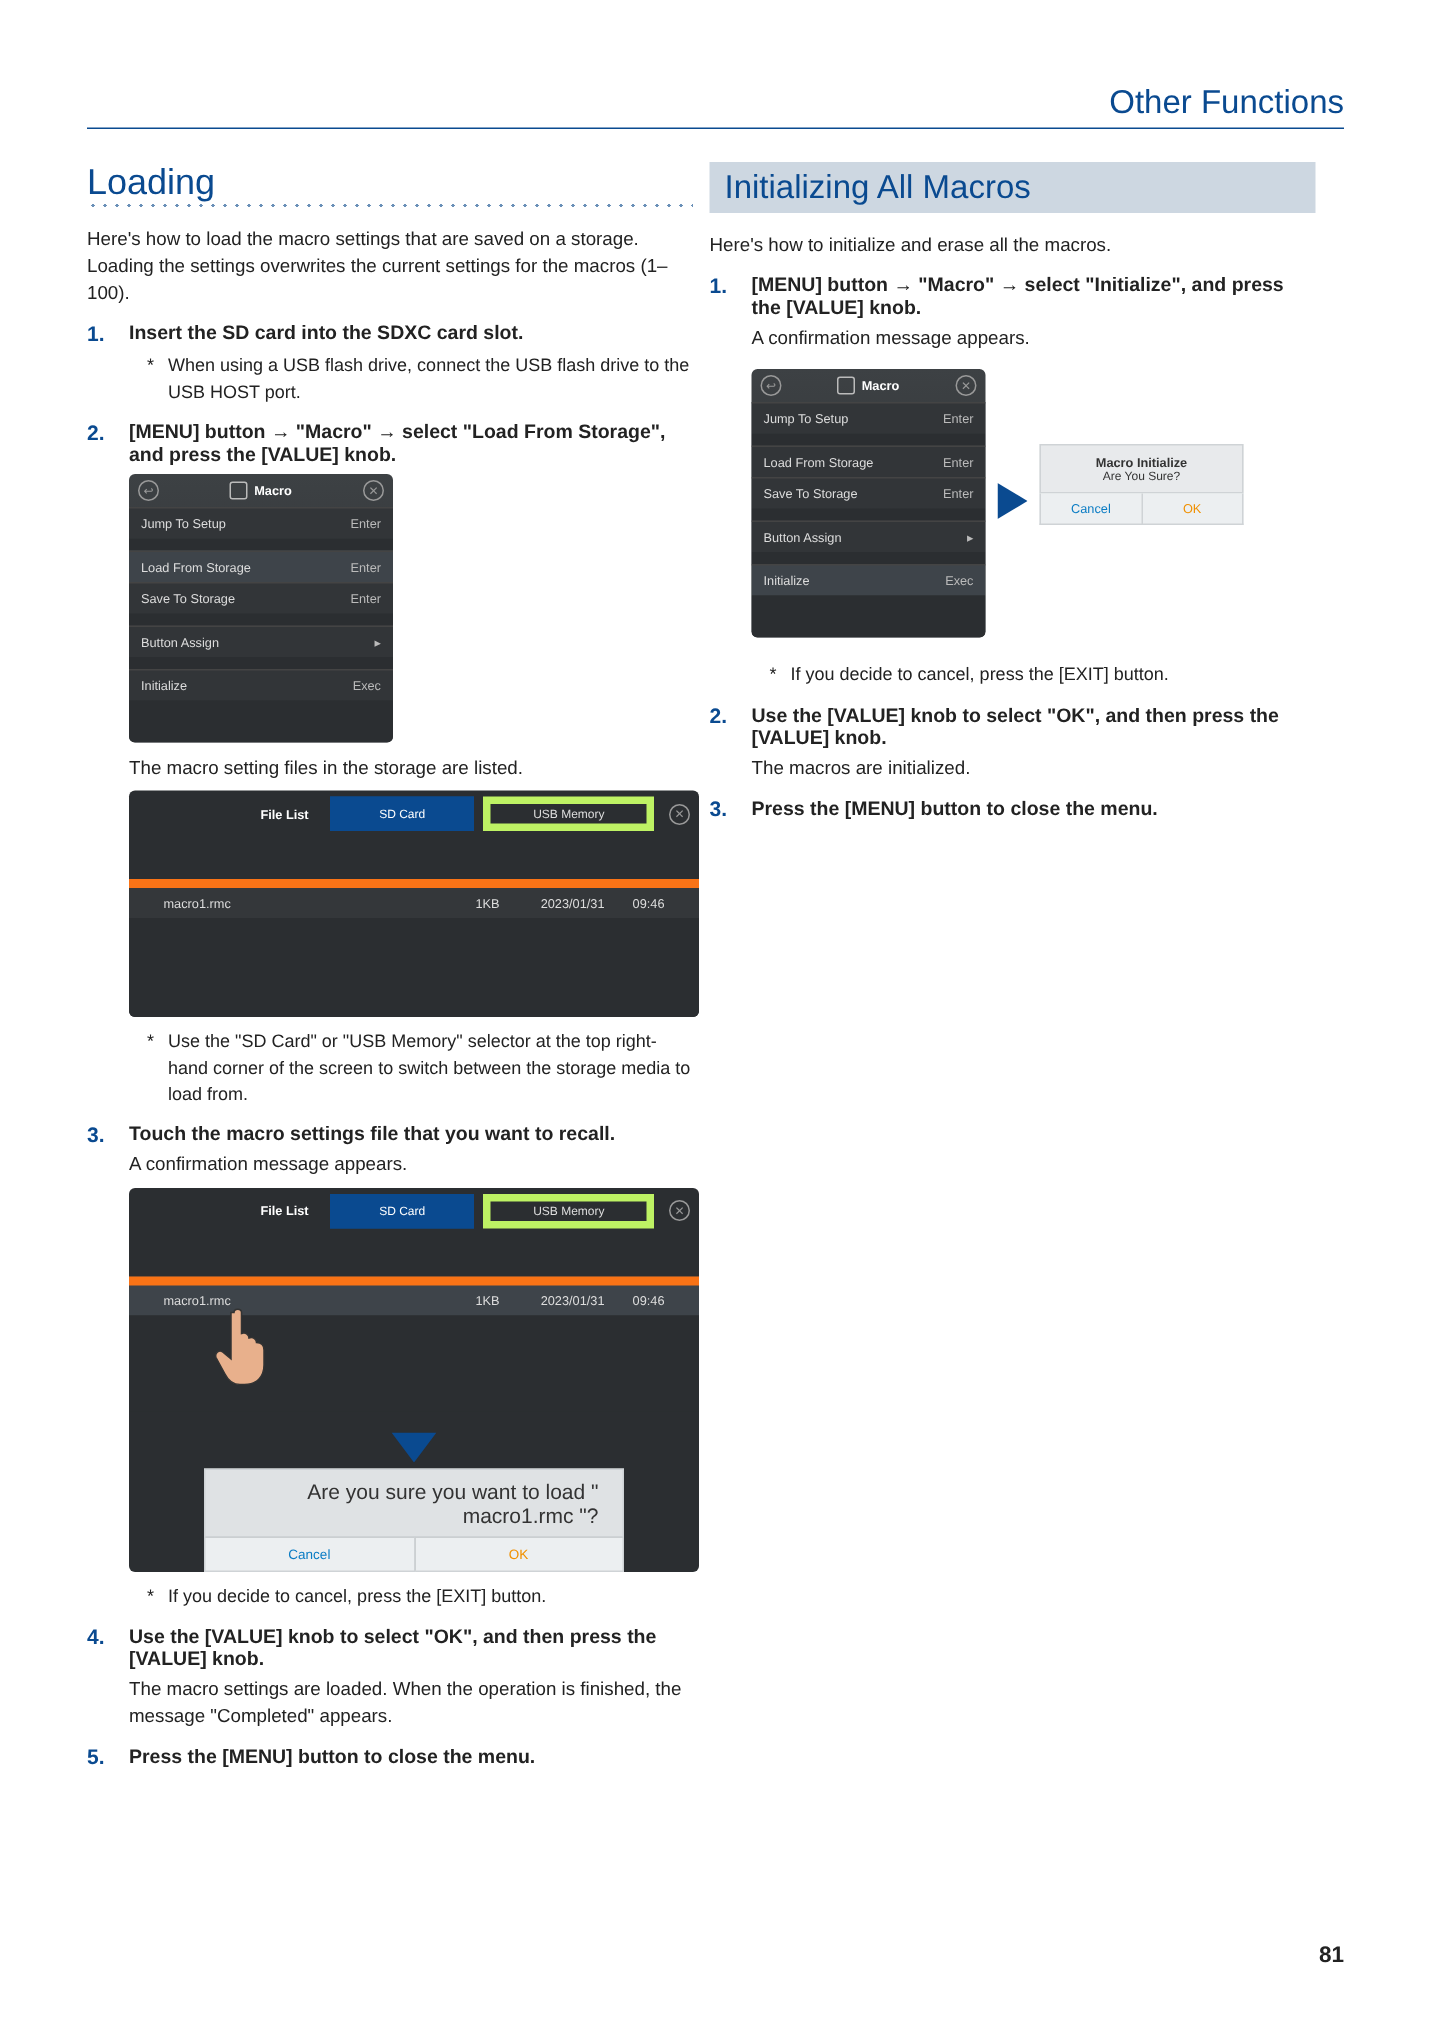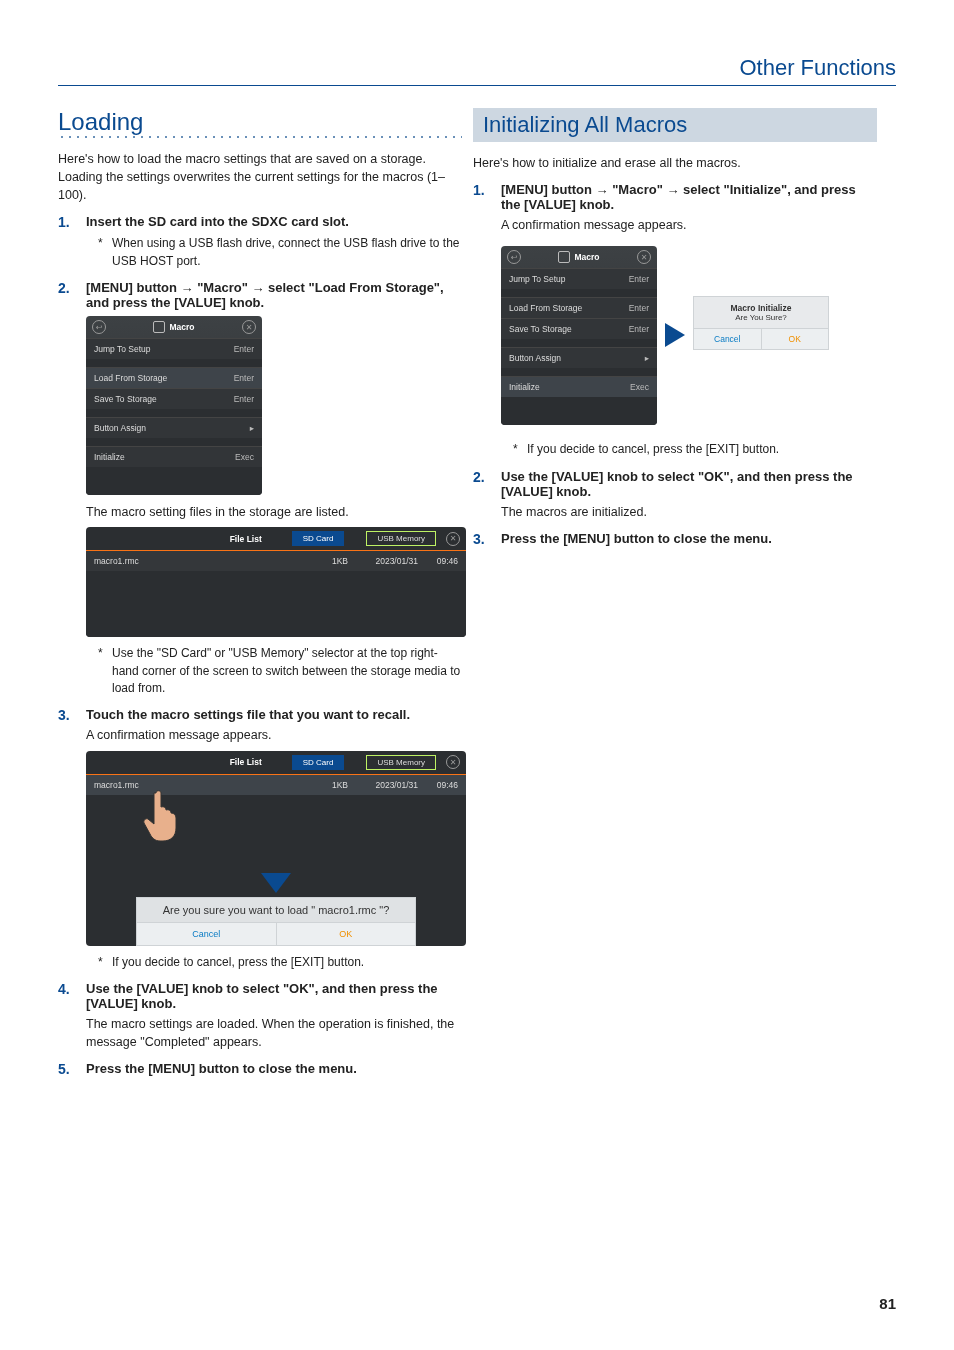--- a/index.html
+++ b/index.html
@@ -28,37 +28,37 @@
   .ms-close, .ms-back { width:12px; height:12px; border:1px solid #999; border-radius:50%; display:flex; align-items:center; justify-content:center; font-size:8px; color:#999; }
   .ms-row { display:flex; justify-content:space-between; padding: 5px 8px; border-top:1px solid #444; background:#323538; }
   .ms-row.hl { background:#3e444a; }
   .ms-row .val { color:#bbb; }
   .ms-gap { height:8px; background:#2b2e31; }
   .ms-foot { height:28px; background:#2b2e31; }
   
   .file-screen { width: 380px; background:#2b2e31; border-radius:4px; overflow:hidden; font-size:8.5px; color:#ddd; margin: 6px 0 8px 0; }
   .fs-head { display:flex; align-items:center; padding:4px 6px; gap:6px; }
   .fs-head .title { flex:1; text-align:right; color:#fff; font-weight:700; padding-right:8px; }
-  .fs-tab { padding:2px 10px; border:1px solid #bef264; font-size:8px;margin-left:16px; }
+  .fs-tab { padding:2px 28px; border:5px solid #bef264; font-size:8px; }
   .fs-tab.active { background:#0a4a90; border-color:#0a4a90; color:#fff; }
   .fs-close { width:12px; height:12px; border:1px solid #999; border-radius:50%; display:flex; align-items:center; justify-content:center; font-size:8px; color:#999; margin-left:4px; }
-  .fs-row { display:flex; padding:5px 8px; border-top:1px solid #f97316; background:#34373a; }
+  .fs-row { display:flex; padding:5px 23px; border-top:6px solid #f97316; background:#34373a;margin-top:28px; }
   .fs-row.sel { background:#3e444a; }
   .fs-name { flex:1; }
   .fs-size { width:40px; text-align:right; }
   .fs-date { width:70px; text-align:right; }
   .fs-time { width:40px; text-align:right; }
   .fs-body { height:66px; background:#2b2e31; }
   
   .touch-screen .fs-body { height:64px; position:relative; }
   .hand { position:absolute; left:56px; top:-8px; width:40px; height:56px; }
   .hand svg { width:100%; height:100%; }
   .confirm-row { margin-top:14px; }
   .confirm-dialog { margin: 0 auto; width: 280px; }
-  .confirm-msg { background:#dfe2e4; color:#333; text-align:center; font-size:11px; padding:6px 4px; border:1px solid #cfd3d6; }
+  .confirm-msg { background:#dfe2e4; color:#333; text-align:right; font-size:14px; padding:6px 16px; border:1px solid #cfd3d6; }
   .confirm-btns { display:flex; }
   .confirm-btns .btn { flex:1; text-align:center; font-size:9px; padding:6px 0; color:#0a7cc4; background:#eceff1; border:1px solid #cfd3d6; border-top:none; }
   .confirm-btns .btn.ok { color:#f09000; border-left:none; }
   .big-arrow { display:flex; justify-content:center; margin:4px 0; }
   .big-arrow svg { width:30px; height:20px; }
   
   .init-row { display:flex; gap:8px; align-items:flex-start; margin:6px 0 8px 0; }
   .play-arrow { align-self:center; }
   .play-arrow svg { width:20px; height:24px; }
   .mini-dialog { width: 136px; font-size:8.5px; margin-top:56px; }

